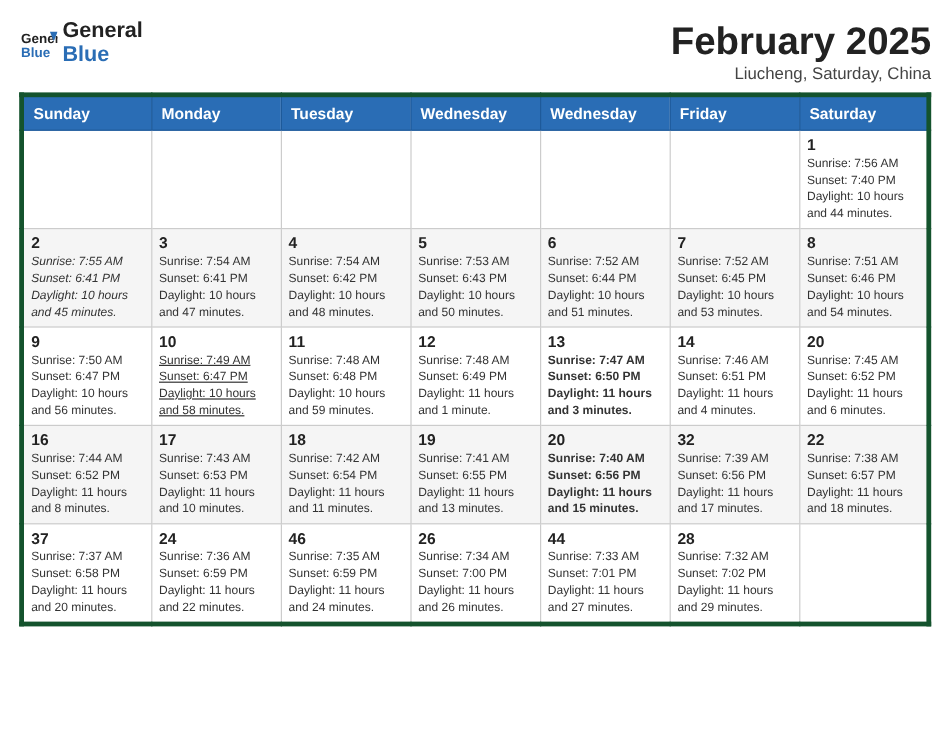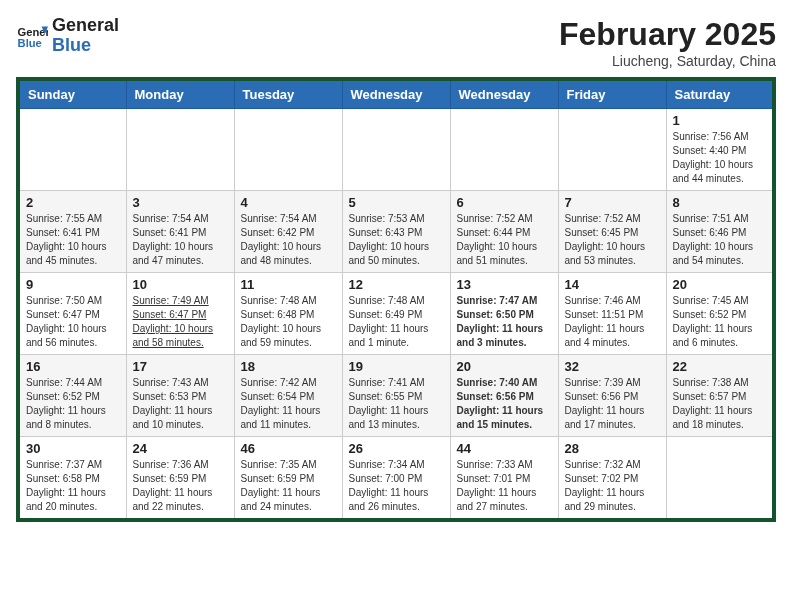--- a/index.html
+++ b/index.html
@@ -124,29 +124,29 @@
   <tr>
         <td class="empty-cell"></td>
         <td class="empty-cell"></td>
         <td class="empty-cell"></td>
         <td class="empty-cell"></td>
         <td class="empty-cell"></td>
         <td class="empty-cell"></td>
         <td>
           <div class="day-number">1</div>
           <div class="day-info" style="white-space: pre-line;">Sunrise: 7:56 AM
-Sunset: 4:40 PM
+Sunset: 7:40 PM
 Daylight: 10 hours
 and 44 minutes.</div>
         </td>
       </tr>
       <tr>
         <td>
           <div class="day-number">2</div>
-          <div class="day-info" style="white-space: pre-line;">Sunrise: 7:55 AM
+          <div class="day-info" style="white-space: pre-line; font-style: italic;">Sunrise: 7:55 AM
 Sunset: 6:41 PM
 Daylight: 10 hours
 and 45 minutes.</div>
         </td>
         <td>
           <div class="day-number">3</div>
           <div class="day-info" style="white-space: pre-line;">Sunrise: 7:54 AM
 Sunset: 6:41 PM
 Daylight: 10 hours
 and 47 minutes.</div>
@@ -219,21 +219,21 @@
         <td>
           <div class="day-number">13</div>
           <div class="day-info" style="white-space: pre-line; font-weight: bold;">Sunrise: 7:47 AM
 Sunset: 6:50 PM
 Daylight: 11 hours
 and 3 minutes.</div>
         </td>
         <td>
           <div class="day-number">14</div>
           <div class="day-info" style="white-space: pre-line;">Sunrise: 7:46 AM
-Sunset: 11:51 PM
+Sunset: 6:51 PM
 Daylight: 11 hours
 and 4 minutes.</div>
         </td>
         <td>
           <div class="day-number">20</div>
           <div class="day-info" style="white-space: pre-line;">Sunrise: 7:45 AM
 Sunset: 6:52 PM
 Daylight: 11 hours
 and 6 minutes.</div>
         </td>
@@ -284,21 +284,21 @@
         <td>
           <div class="day-number">22</div>
           <div class="day-info" style="white-space: pre-line;">Sunrise: 7:38 AM
 Sunset: 6:57 PM
 Daylight: 11 hours
 and 18 minutes.</div>
         </td>
       </tr>
       <tr>
         <td>
-          <div class="day-number">30</div>
+          <div class="day-number">37</div>
           <div class="day-info" style="white-space: pre-line;">Sunrise: 7:37 AM
 Sunset: 6:58 PM
 Daylight: 11 hours
 and 20 minutes.</div>
         </td>
         <td>
           <div class="day-number">24</div>
           <div class="day-info" style="white-space: pre-line;">Sunrise: 7:36 AM
 Sunset: 6:59 PM
 Daylight: 11 hours

